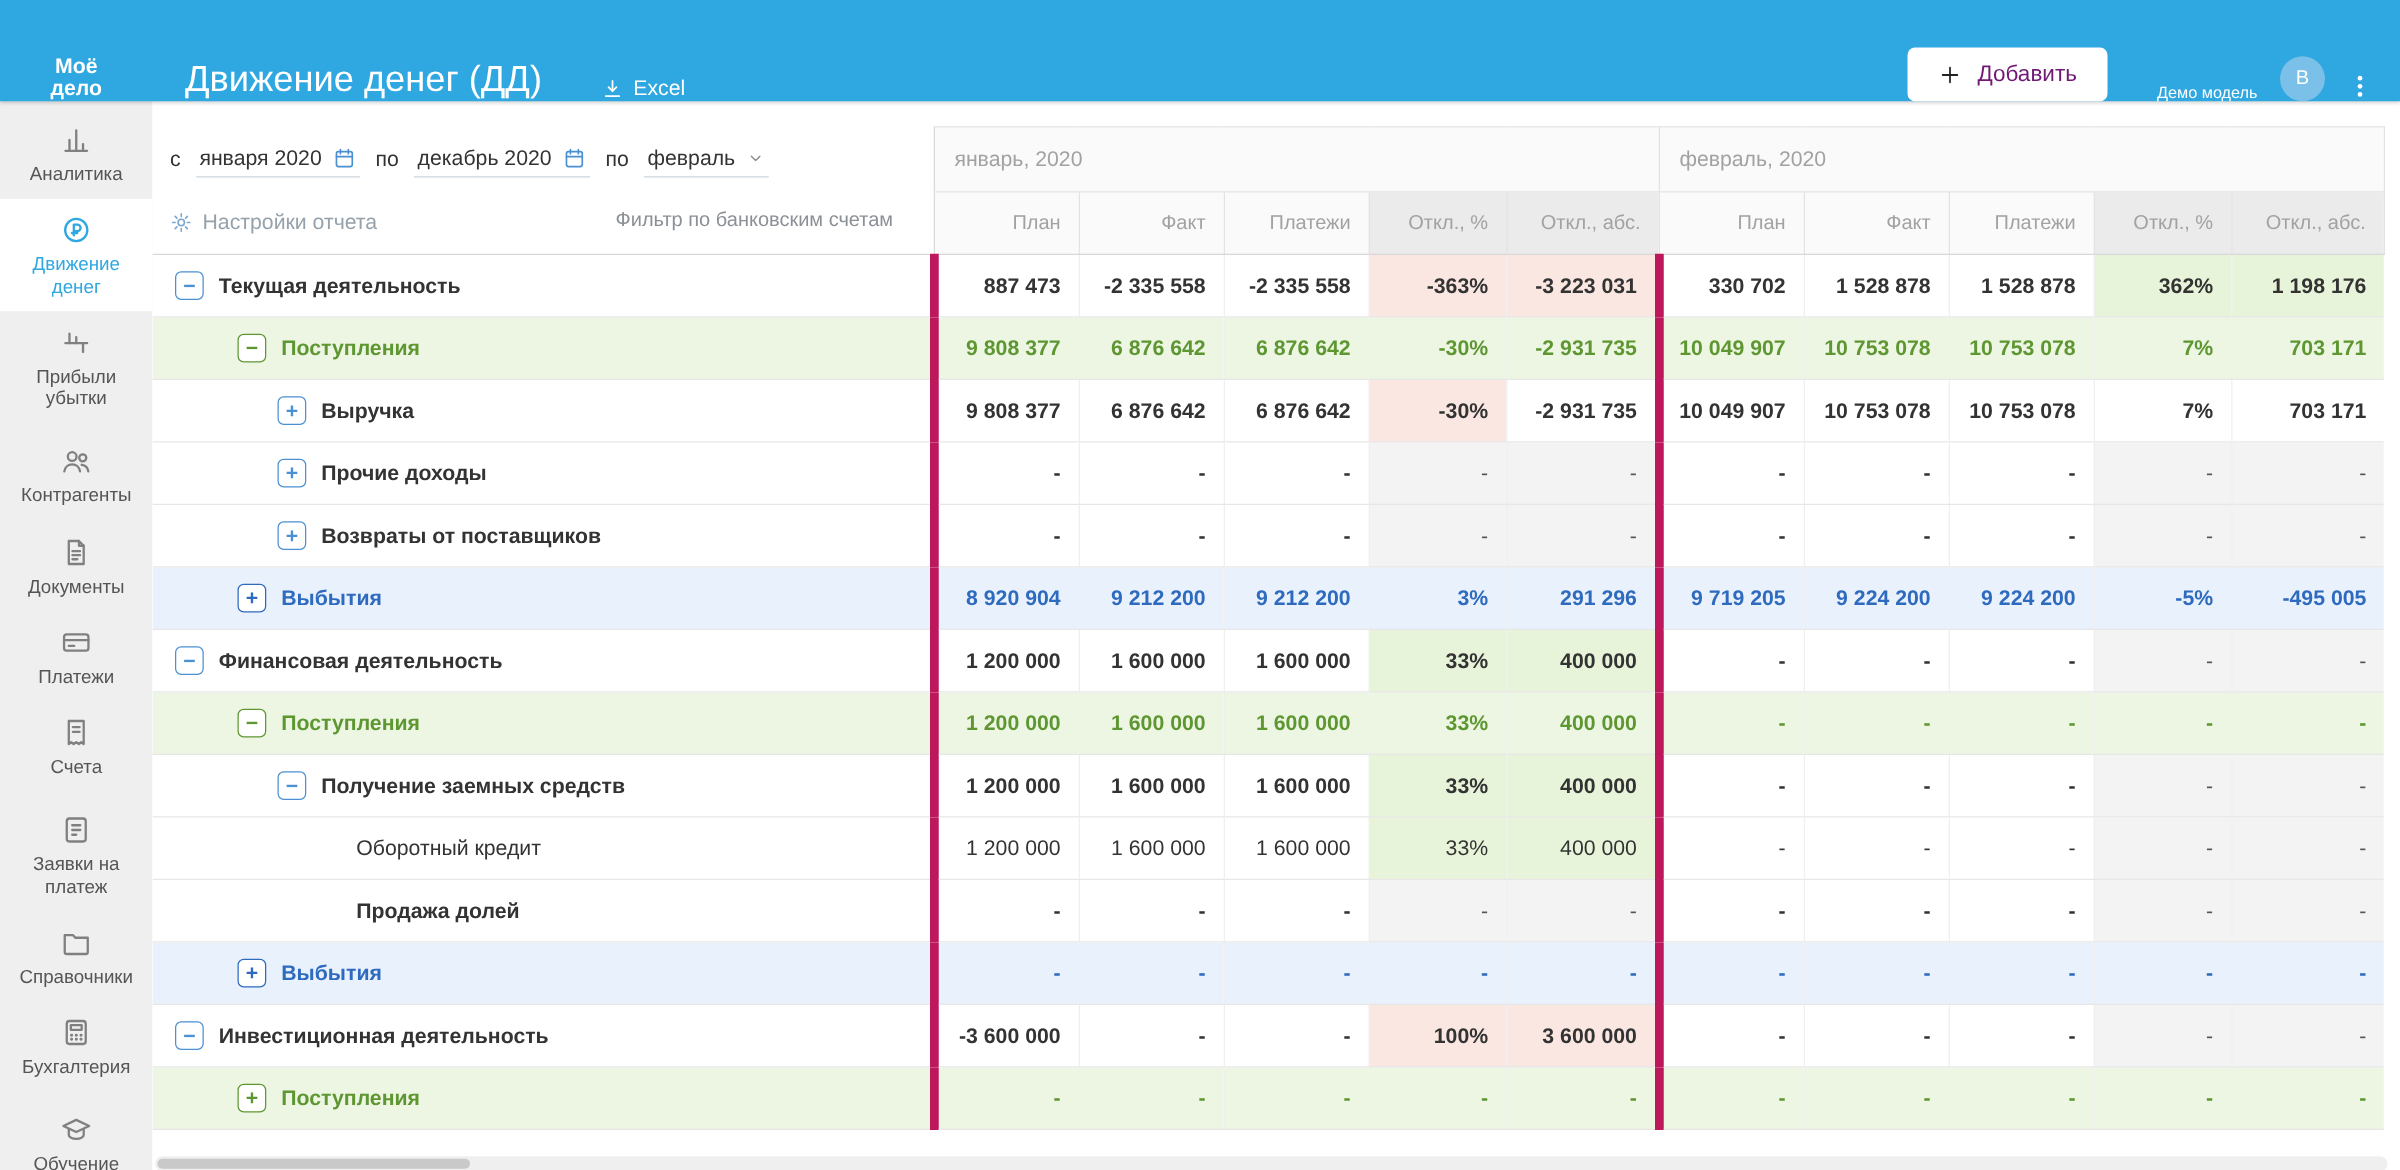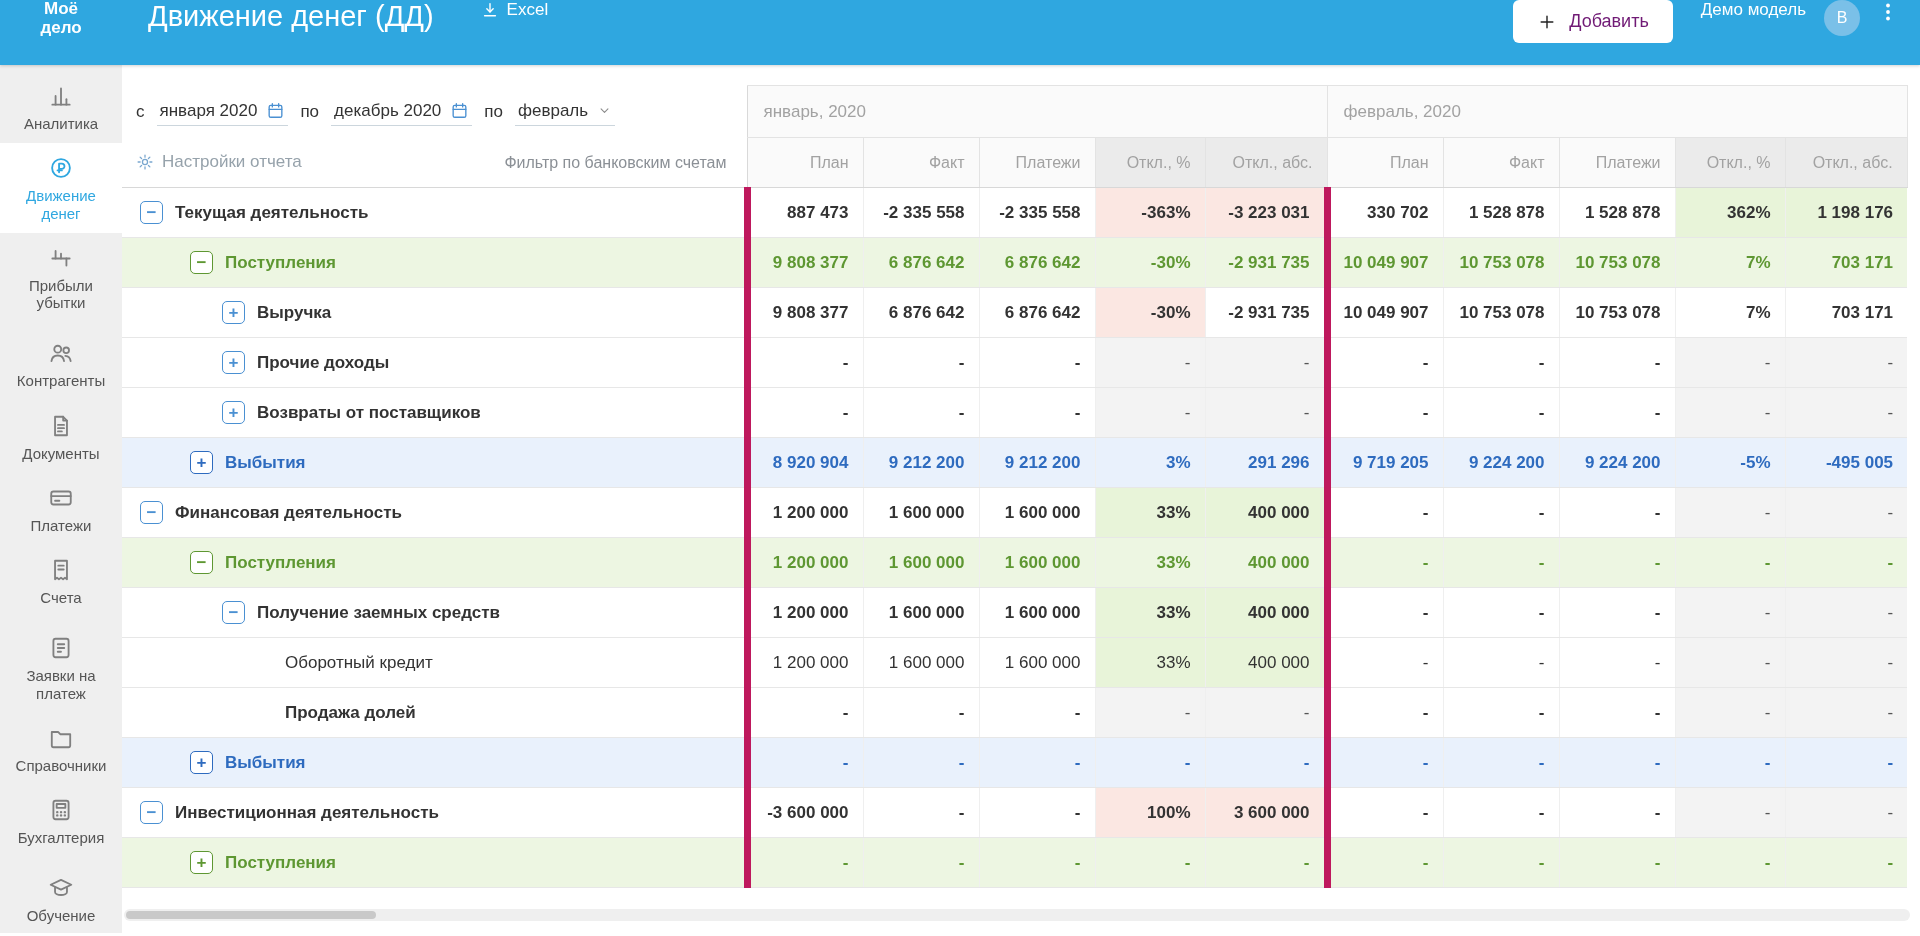--- a/index.html
+++ b/index.html
@@ -1,36 +1,36 @@
 <!DOCTYPE html>
 <html style="--accent: #2FA7E0; --row-green: #EDF6E2; --green: #5E9732; --row-blue: #E9F1FC; --blue: #2E6BBF; --cell-red: #FBE7E2; --cell-green: #E8F4D9; --cell-gray: #F3F3F3;"><head>
 <meta charset="utf-8">
 <style>
   * { box-sizing: border-box; margin: 0; padding: 0; }
   html, body { width: 1920px; height: 936px; overflow: hidden; }
   body { font-family: "Liberation Sans", "DejaVu Sans", sans-serif; background: #fff; color: #333; }
 
   
   .topbar {
-    height: 65px; background: var(--accent, #2FA7E0); color: #fff;
-    display: flex; align-items: flex-start; box-shadow: 0 1px 3px rgba(0,0,0,.18);
+    height: 81px; background: var(--accent, #2FA7E0); color: #fff;
+    display: flex; align-items: flex-end; box-shadow: 0 1px 3px rgba(0,0,0,.18);
     position: relative; z-index: 5;
   }
   .logo { width: 122px; text-align: center; font-weight: bold; font-size: 17px; line-height: 1.1; cursor: pointer; }
   .page-title { font-size: 29px; font-weight: 400; margin-left: 26px; white-space: nowrap; }
   .excel { display: flex; align-items: center; gap: 7px; margin-left: 46px; font-size: 17px; cursor: pointer; }
   .excel .ic { width: 20px; height: 20px; }
   .spacer { flex: 1; }
   .add-btn {
     display: flex; align-items: center; gap: 12px; background: #fff; color: #701a75;
     border: none; border-radius: 6px; padding: 11px 24px; font-size: 18px;
     font-family: inherit; cursor: pointer;
   }
   .add-btn .ic { width: 20px; height: 20px; color: #222; }
-  .user { margin-left: 28px; font-size: 17px; cursor: pointer; white-space: nowrap; }
+  .user { margin-left: 40px; font-size: 13px; cursor: pointer; white-space: nowrap; }
   .avatar {
     width: 36px; height: 36px; border-radius: 50%; background: #7AC0E8; color: #fff;
     display: flex; align-items: center; justify-content: center; font-size: 16px;
     margin-left: 18px; cursor: pointer;
   }
   .kebab { width: 24px; height: 24px; margin: 0 20px 0 16px; color: #fff; cursor: pointer; }
 
   .ic svg { width: 100%; height: 100%; display: block; }
 
   
@@ -56,21 +56,21 @@
   th.colh.dev { background: #ebebeb; text-align: right; }
   th.colh.month-start, th.month { border-left: 1px solid #d9d9d9; }
 
   .filters-th { background: #fff; border: none; vertical-align: middle; }
   .filter-line1 { display: flex; align-items: center; gap: 12px; padding-left: 14px; font-size: 17px; color: #333; }
   .field { display: inline-flex; align-items: center; gap: 9px; border-bottom: 1px solid #ccd6dd; padding: 3px 3px 4px; cursor: pointer; }
   .cal { width: 19px; height: 19px; color: #4a90d2; }
   .chev { width: 15px; height: 15px; color: #8a8a8a; }
 
   .settings-th { background: #fff; border: none; border-bottom: 1px solid #d8d8d8; vertical-align: middle; }
-  .settings-row { display: flex; align-items: flex-end; justify-content: space-between; padding: 0 20px 0 14px; }
+  .settings-row { display: flex; align-items: flex-start; justify-content: space-between; padding: 0 32px 0 14px; }
   .settings { display: inline-flex; align-items: center; gap: 8px; color: #96a2ab; font-size: 17px; cursor: pointer; }
   .gear { width: 18px; height: 18px; color: #7aa7cf; }
   .bankfilter { color: #8b9096; font-size: 16px; cursor: pointer; }
 
   tbody td { height: 50px; border-bottom: 1px solid #e7e7e7; font-size: 17px; color: #333; }
   td.num { text-align: right; padding-right: 14px; border-left: 1px solid #efefef; font-weight: bold; }
   td.num.month-start { border-left: 7px solid #be185d; text-align: right; }
   tr.leaf td.num { font-weight: 400; }
   tr.leaf .lab-text { font-weight: 400; }
   .lab-text { font-weight: bold; }

